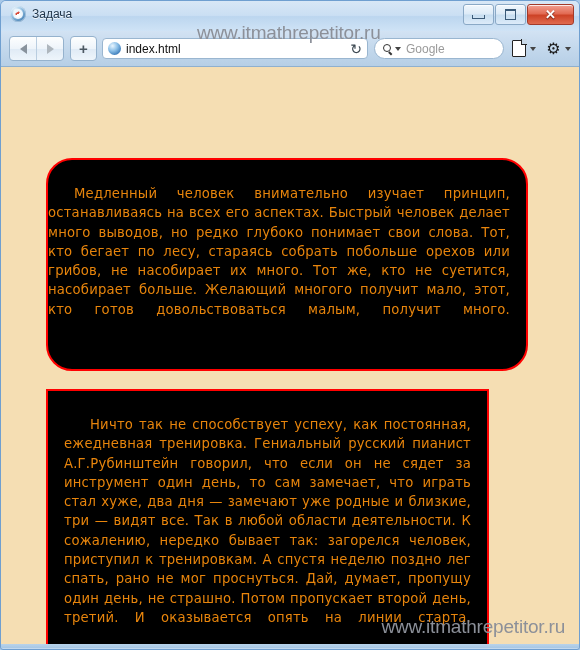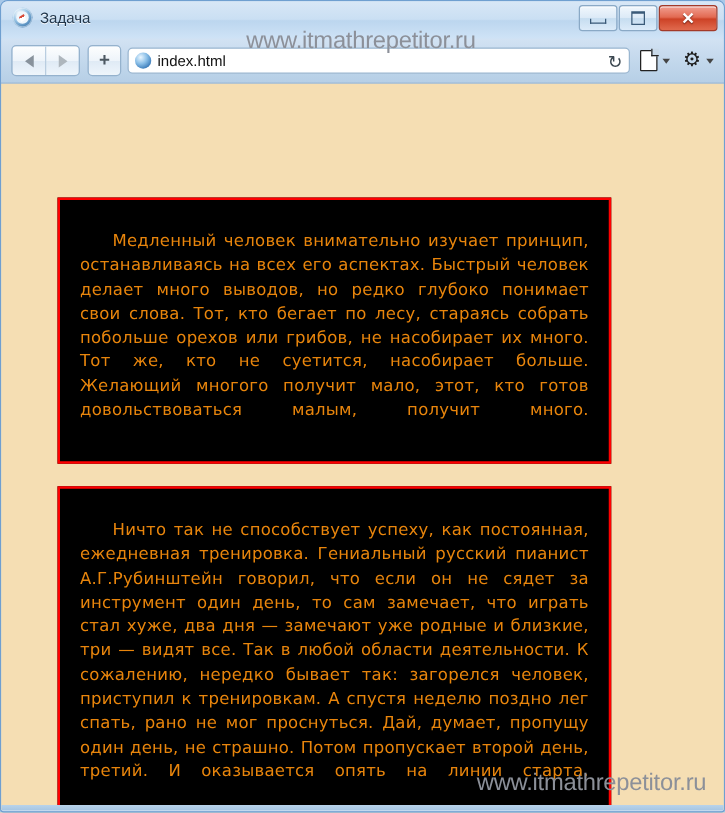--- a/index.html
+++ b/index.html
@@ -309,23 +309,24 @@
     text-indent: 26px;
   }
   .box p::after {
     content: "";
     display: inline-block;
     width: 100%;
   }
   #box1 {
     left: 45px;
     top: 91px;
-    width: 443px;
+    width: 482px;
     height: 213px;
-    padding: 24px 16px 16px 16px;
+    padding: 24px 16px 16px 0;
+    border-radius: 26px;
   }
   #box2 {
     left: 45px;
     top: 322px;
     width: 443px;
     height: 268px;
     padding: 24px 16px 16px 16px;
   }
 
   
@@ -393,20 +394,25 @@
     </div>
 
     <div class="plusbtn">+</div>
 
     <div class="urlbar">
       <span class="url-favicon"></span>
       <span class="url-text" title="Введите адрес">index.html</span>
       <span class="reload-icon">↻</span>
     </div>
 
+    <div class="searchbar">
+      <span class="mag"></span>
+      <span class="mini-caret"></span>
+      <span class="search-text">Google</span>
+    </div>
 
     <div class="tool-icons">
       <div class="icon-btn">
         <span class="page-glyph"></span>
         <span class="mini-caret"></span>
       </div>
       <div class="icon-btn">
         <span class="gear-glyph">⚙</span>
         <span class="mini-caret"></span>
       </div>

